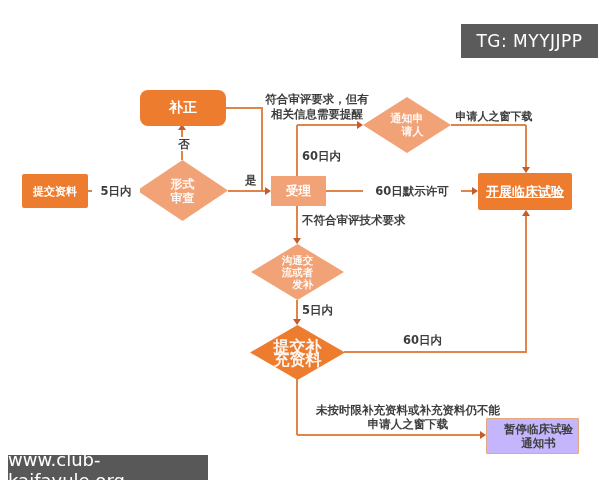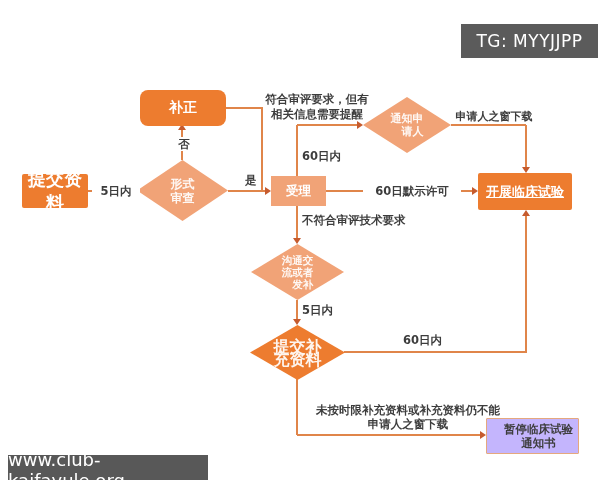--- a/index.html
+++ b/index.html
@@ -85,21 +85,21 @@
   <div class="arr arr-d" style="left:293px;top:303px;"></div>
 
   <div class="line hline" style="left:344px;top:335px;width:183px;"></div>
   <div class="line vline" style="left:525px;top:200px;height:135px;"></div>
   <div class="arr arr-u" style="left:522px;top:194px;"></div>
 
   <div class="line vline" style="left:296px;top:363px;height:56px;"></div>
   <div class="line hline" style="left:297px;top:418px;width:183px;"></div>
   <div class="arr arr-r" style="left:480px;top:415px;"></div>
 
-  <div class="node rect" style="left:22px;top:158px;width:66px;height:34px;font-size:18px;">
+  <div class="node rect" style="left:22px;top:158px;width:66px;height:34px;font-size:11px;">
     <span class="txt">提交资料</span>
   </div>
 
   <div class="node rounded" style="left:140px;top:74px;width:86px;height:36px;font-size:14px;">
     <span class="txt">补正</span>
   </div>
 
   <div class="node light diamond" style="left:137px;top:144px;width:91px;height:61px;font-size:12px;line-height:14px;">
     <span class="txt">形式
 审查</span>

